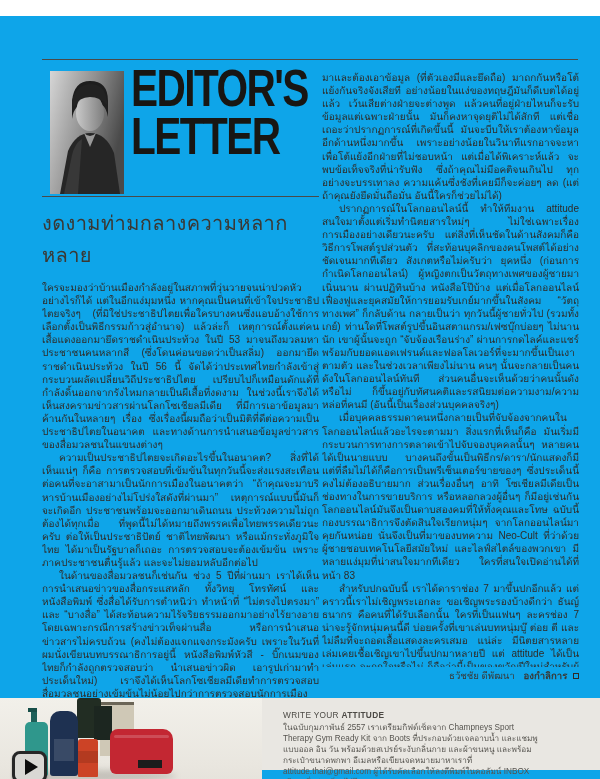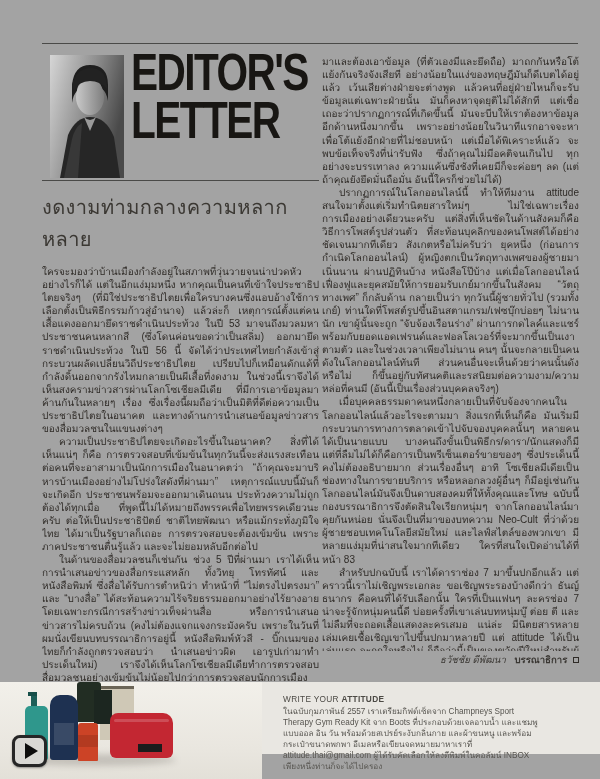--- a/index.html
+++ b/index.html
@@ -1,18 +1,18 @@
 <!DOCTYPE html>
 <html><head>
 <meta charset="utf-8">
 <style>
   * { margin:0; padding:0; box-sizing:border-box; }
   html,body { background:#ffffff; }
   body { width:600px; height:779px; position:relative; font-family:"Liberation Sans", sans-serif; overflow:hidden; }
-  .page { position:absolute; inset:0; background:#a3a3a3; }
+  .page { position:absolute; inset:0; background:#0ea5e9;margin-top:16px; }
 
   .top-rule { position:absolute; left:42px; top:43px; width:536px; height:1px; background:#4a4a48; }
 
   .portrait { position:absolute; left:50px; top:55px; width:74px; height:123px; overflow:hidden; }
   .portrait svg { display:block; width:100%; height:100%; }
 
   .masthead { position:absolute; left:131px; top:49px; color:#181613; font-weight:bold;
               font-size:52px; line-height:0.92; letter-spacing:-2px;
               transform:scaleX(0.78); transform-origin:left top; }
 
@@ -20,21 +20,21 @@
   .col-right { position:absolute; left:322px; top:55px;  width:257px; height:596px; overflow:hidden; }
 
   .headline-rule { height:1px; background:#4a4a48; margin-bottom:10px; }
   h2.headline { font-size:20px; font-weight:normal; color:#3b3833; margin:0 0 10px 0; letter-spacing:0.4px; }
 
   .body-text p { font-size:10px; line-height:13.1px; text-align:justify; color:#2f2b27; margin:0; }
   .body-text p.indent { text-indent:17px; }
 
   .signature { position:absolute; left:322px; top:652px; width:257px; text-align:right;
                font-size:9.6px; color:#3a3733; white-space:nowrap; }
-  .sig-name { font-style:italic; }
+  .sig-name { }
   .sig-role { font-weight:bold; margin-left:6px; }
   .end-mark { display:inline-block; width:6px; height:6px; border:1px solid #2f2b27; margin-left:3px; }
 
   .promo-band { position:absolute; left:0; top:682px; width:600px; height:72px; background:#e9e7e2;padding-left:44px; }
   .photo-area { position:absolute; left:0; top:0; width:262px; height:97px;
                 background:linear-gradient(180deg,#f2f0ea 0%,#e9e6df 70%,#e3e0d8 100%); overflow:hidden; }
   .shadow { position:absolute; left:14px; top:72px; width:162px; height:12px; background:rgba(40,35,25,0.18);
             border-radius:50%; filter:blur(3px); }
   .beige-box   { position:absolute; left:100px; top:4px;  width:34px; height:54px; background:#cfc8b6; border-top:3px solid #6b6557; }
   .green-bottle{ position:absolute; left:77px;  top:0;    width:24px; height:40px; background:#222d23; border-radius:3px 3px 0 0; }
@@ -106,21 +106,21 @@
 
   <div class="col-right body-text">
     <p>มาและต้องเอาข้อมูล (ที่ตัวเองมีและยึดถือ) มาถกกันหรือโต้แย้งกันจริงจังเสียที อย่างน้อยในแง่ของทฤษฎีมันก็ดีเบตได้อยู่แล้ว เว้นเสียต่างฝ่ายจะต่างพูด แล้วคนที่อยู่ฝ่ายไหนก็จะรับข้อมูลแต่เฉพาะฝ่ายนั้น มันก็คงหาจุดยุติไม่ได้สักที แต่เชื่อเถอะว่าปรากฏการณ์ที่เกิดขึ้นนี้ มันจะบีบให้เราต้องหาข้อมูลอีกด้านหนึ่งมากขึ้น เพราะอย่างน้อยในวินาทีแรกอาจจะหาเพื่อโต้แย้งอีกฝ่ายที่ไม่ชอบหน้า แต่เมื่อได้พิเคราะห์แล้ว จะพบข้อเท็จจริงที่น่ารับฟัง ซึ่งถ้าคุณไม่มีอคติจนเกินไป ทุกอย่างจะบรรเทาลง ความแค้นซึ่งชังที่เคยมีก็จะค่อยๆ ลด (แต่ถ้าคุณยังยึดมั่นถือมั่น อันนี้ใครก็ช่วยไม่ได้)</p>
     <p class="indent">ปรากฏการณ์ในโลกออนไลน์นี้ ทำให้ทีมงาน attitude สนใจมาตั้งแต่เริ่มทำนิตยสารใหม่ๆ ไม่ใช่เฉพาะเรื่องการเมืองอย่างเดียวนะครับ แต่สิ่งที่เห็นชัดในด้านสังคมก็คือ วิธีการโพสต์รูปส่วนตัว ที่สะท้อนบุคลิกของคนโพสต์ได้อย่างชัดเจนมากทีเดียว สังเกตหรือไม่ครับว่า ยุคหนึ่ง (ก่อนการกำเนิดโลกออนไลน์) ผู้หญิงตกเป็นวัตถุทางเพศของผู้ชายมาเนิ่นนาน ผ่านปฏิทินบ้าง หนังสือโป๊บ้าง แต่เมื่อโลกออนไลน์เฟื่องฟูและยุคสมัยให้การยอมรับเกย์มากขึ้นในสังคม “วัตถุทางเพศ” ก็กลับด้าน กลายเป็นว่า ทุกวันนี้ผู้ชายทั่วไป (รวมทั้งเกย์) ท่านใดที่โพสต์รูปขึ้นอินสตาแกรม/เฟซบุ๊กบ่อยๆ ไม่นานนัก เขาผู้นั้นจะถูก “จับจ้องเรือนร่าง” ผ่านการกดไลค์และแชร์ พร้อมกับยอดแอดเฟรนด์และฟอลโลเวอร์ที่จะมากขึ้นเป็นเงาตามตัว และในช่วงเวลาเพียงไม่นาน คนๆ นั้นจะกลายเป็นคนดังในโลกออนไลน์ทันที ส่วนคนอื่นจะเห็นด้วยว่าคนนั้นดังหรือไม่ ก็ขึ้นอยู่กับทัศนคติและรสนิยมต่อความงาม/ความหล่อที่คนมี (อันนี้เป็นเรื่องส่วนบุคคลจริงๆ)</p>
     <p class="indent">เมื่อบุคคลธรรมดาคนหนึ่งกลายเป็นที่จับจ้องจากคนในโลกออนไลน์แล้วอะไรจะตามมา สิ่งแรกที่เห็นก็คือ มันเริ่มมีกระบวนการทางการตลาดเข้าไปจับจองบุคคลนั้นๆ หลายคนได้เป็นนายแบบ บางคนถึงขั้นเป็นพิธีกร/ดารา/นักแสดงก็มี แต่ที่ลืมไม่ได้ก็คือการเป็นพรีเซ็นเตอร์ขายของๆ ซึ่งประเด็นนี้คงไม่ต้องอธิบายมาก ส่วนเรื่องอื่นๆ อาทิ โซเชียลมีเดียเป็นช่องทางในการขายบริการ หรือหลอกลวงผู้อื่นๆ ก็มีอยู่เช่นกัน โลกออนไลน์มันจึงเป็นดาบสองคมที่ให้ทั้งคุณและโทษ ฉบับนี้กองบรรณาธิการจึงตัดสินใจเรียกหนุ่มๆ จากโลกออนไลน์มาคุยกันหน่อย นั่นจึงเป็นที่มาของบทความ Neo-Cult ที่ว่าด้วยผู้ชายชอบเทคโนโลยีสมัยใหม่ และไลฟ์สไตล์ของพวกเขา มีหลายแง่มุมที่น่าสนใจมากทีเดียว ใครที่สนใจเปิดอ่านได้ที่หน้า 83</p>
     <p class="indent">สำหรับปกฉบับนี้ เราได้ดาราช่อง 7 มาขึ้นปกอีกแล้ว แต่คราวนี้เราไม่เชิญพระเอกละ ขอเชิญพระรองบ้างดีกว่า ธันญ์ ธนากร คือคนที่ได้รับเลือกนั้น ใครที่เป็นแฟนๆ ละครช่อง 7 น่าจะรู้จักหนุ่มคนนี้ดี บ่อยครั้งที่เขาเล่นบทหนุ่มบู๊ ต่อย ตี และไม่ลืมที่จะถอดเสื้อแสดงละครเสมอ แน่ล่ะ มีนิตยสารหลายเล่มเคยเชื้อเชิญเขาไปขึ้นปกมาหลายปี แต่ attitude ได้เป็นเล่มแรก จะถูกใจหรือไม่ ก็ถือว่านี้เป็นของขวัญปีใหม่สำหรับผู้อ่านทุกท่านก็แล้วกัน ถ้าชอบ ธันญ์ ธนากร แล้วอย่าลืมชมละคร “ลูกผู้ชายหัวใจเข้ม” ทางช่อง 7 ด้วยนะครับ เรื่องนี้ธันญ์แสดงเป็นนักมวยรับรองว่า แซบถึงใจแน่นอน แล้วพบกันใหม่ฉบับหน้า สวัสดีครับ</p>
   </div>
 
   <div class="signature">
     <span class="sig-name">ธวัชชัย ดีพัฒนา</span>
-    <span class="sig-role">บรรณาธิการ</span>
+    <span class="sig-role">องกำลิการ</span>
     <span class="end-mark"></span>
   </div>
 
   <div class="promo-band">
 
     <div class="photo-area">
       <div class="shadow"></div>
       <div class="beige-box"></div>
       <div class="green-bottle"></div>
       <div class="back-bottle"></div>

